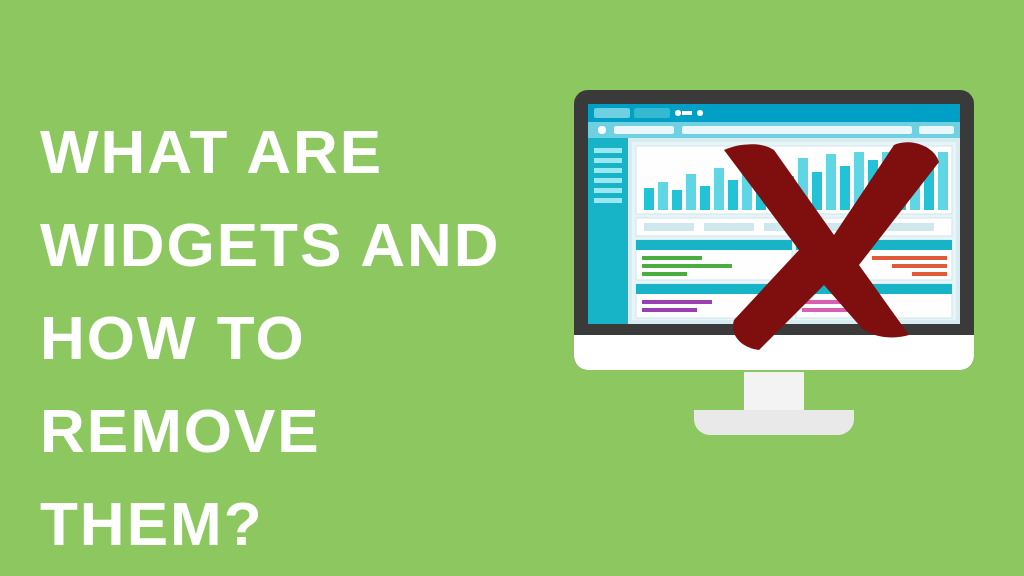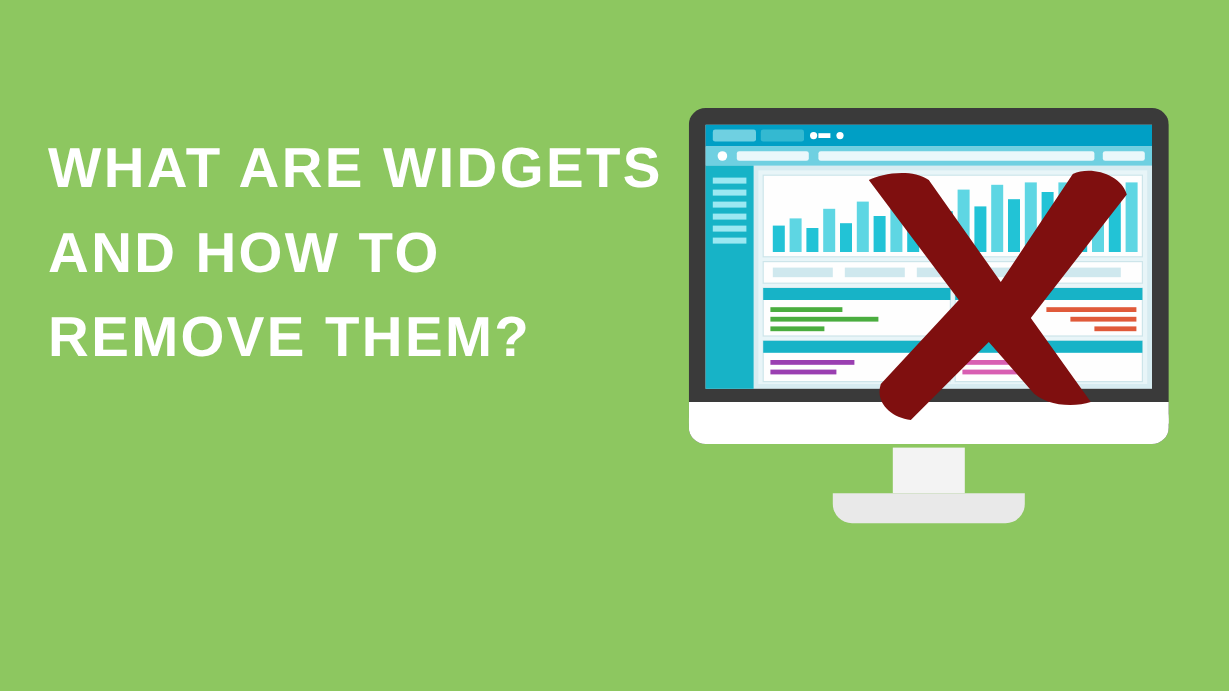--- a/index.html
+++ b/index.html
@@ -17,21 +17,21 @@
       overflow: hidden;
       position: relative;
     }
     .headline {
       position: absolute;
       left: 40px;
       top: 105px;
       width: 520px;
       color: #fff;
       font-weight: 900;
-      font-size: 47px;
+      font-size: 62px;
       line-height: 1.5;
       letter-spacing: 2px;
       text-transform: uppercase;
       font-family: "Arial Black", Arial, sans-serif;
     }
     .monitor-wrap {
       position: absolute;
       right: 50px;
       top: 90px;
     }

